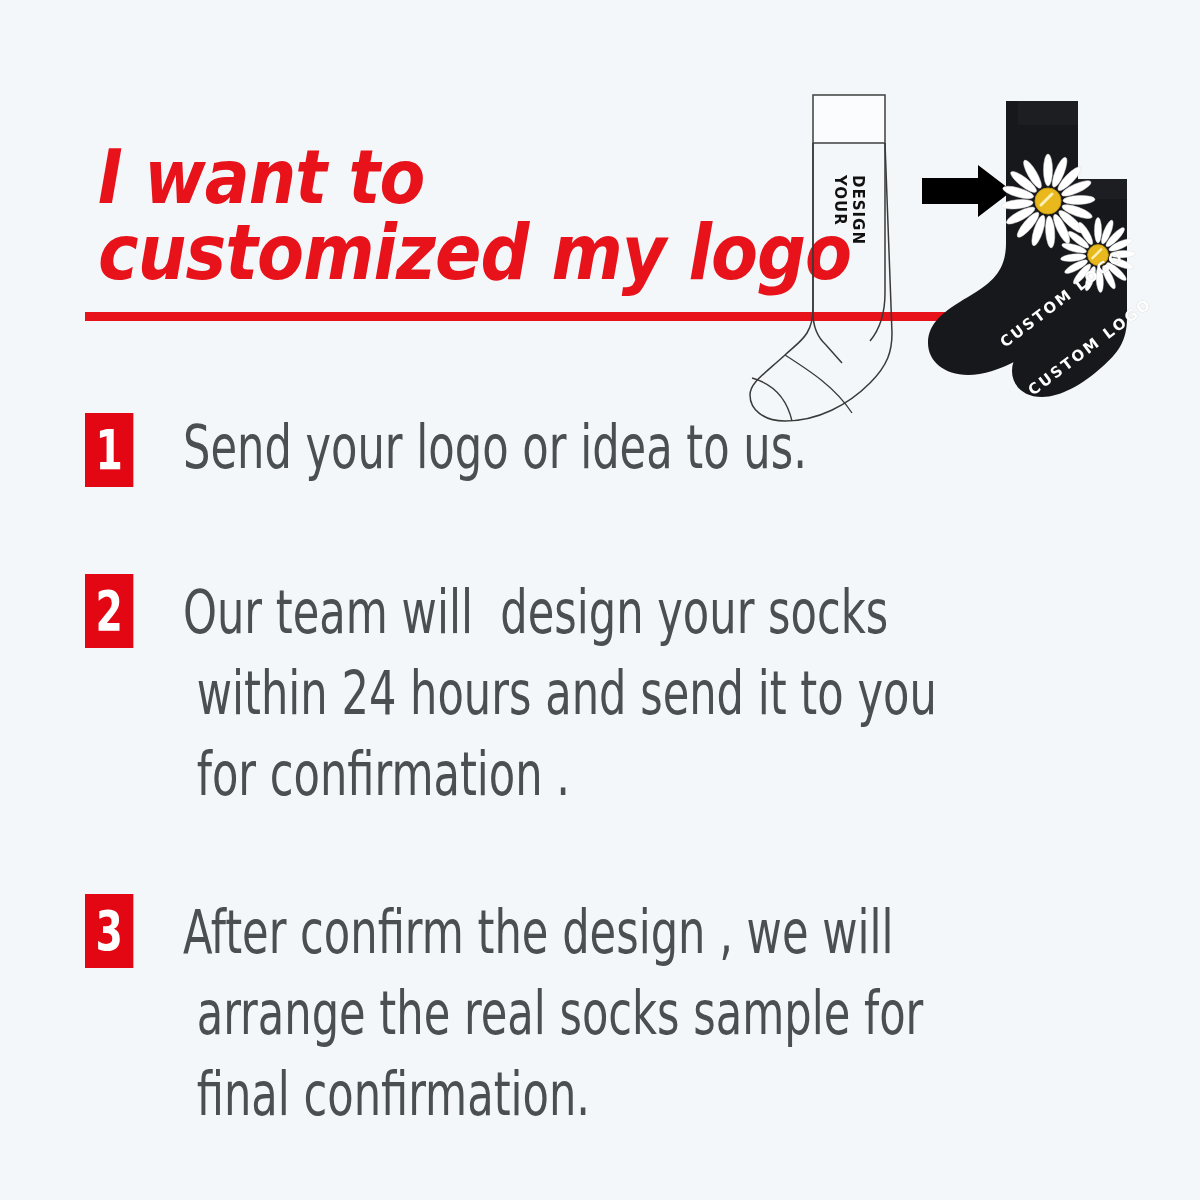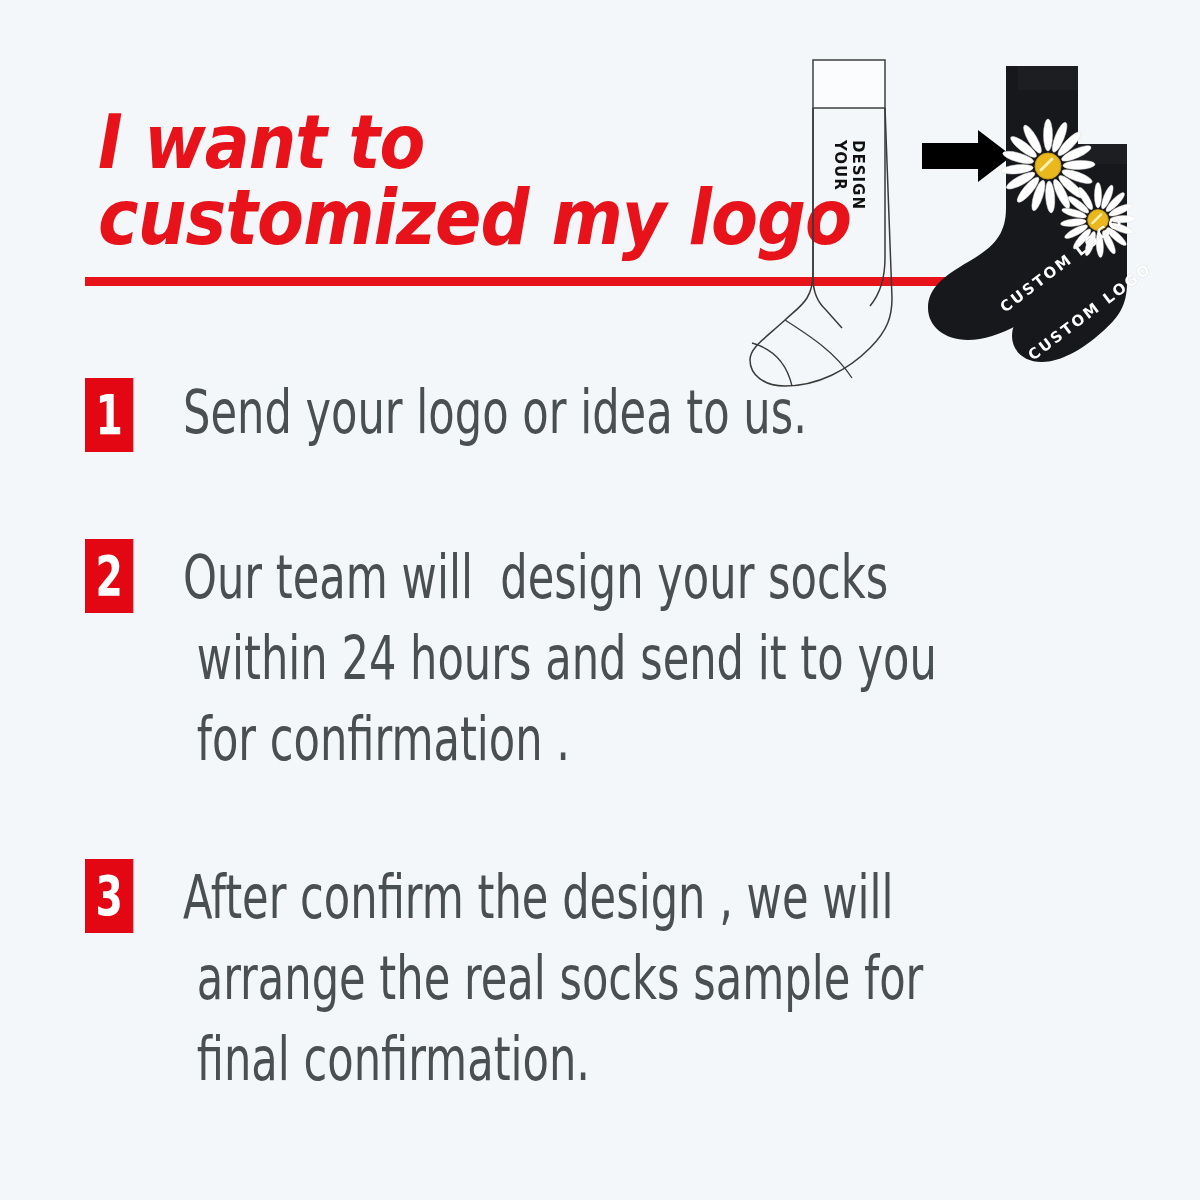--- a/index.html
+++ b/index.html
@@ -9,20 +9,21 @@
     font-family:"Liberation Sans", sans-serif;
     position:relative;
     overflow:hidden;
   }
 
   
   #page {
     position:absolute;
     inset:0;
     background:#f4f7f9;
+    margin-top:35px;
   }
 
   
   #headline {
     position:absolute;
     left:98px;
     top:104px;
     width:860px;
   }
   .headline-line {

